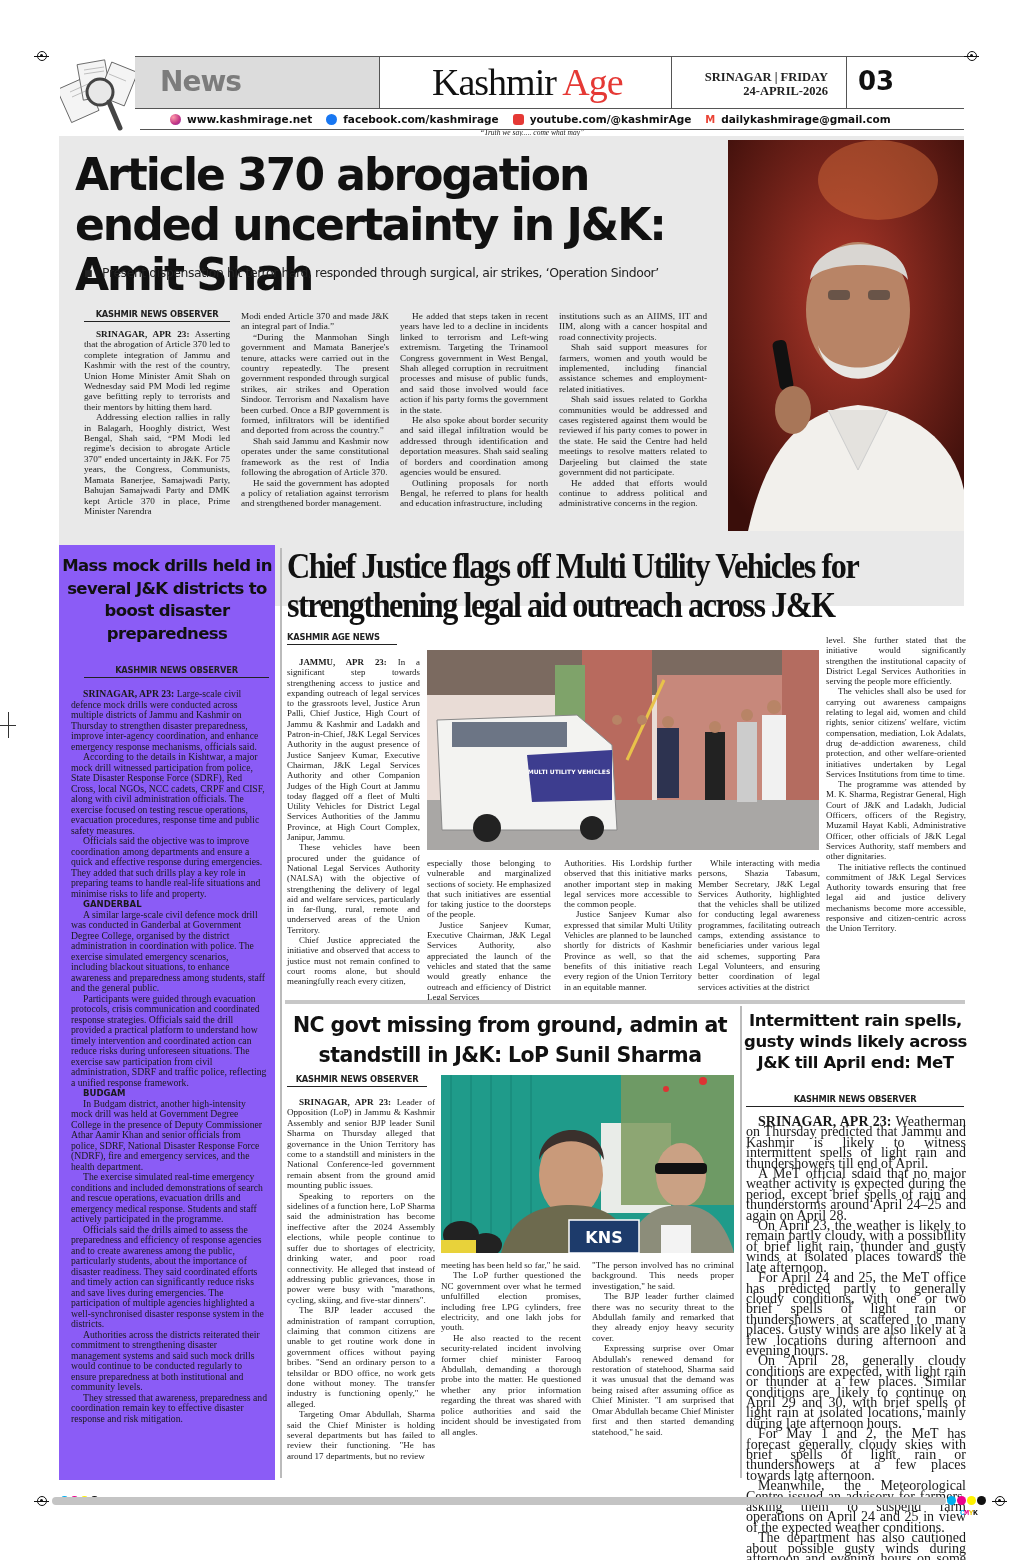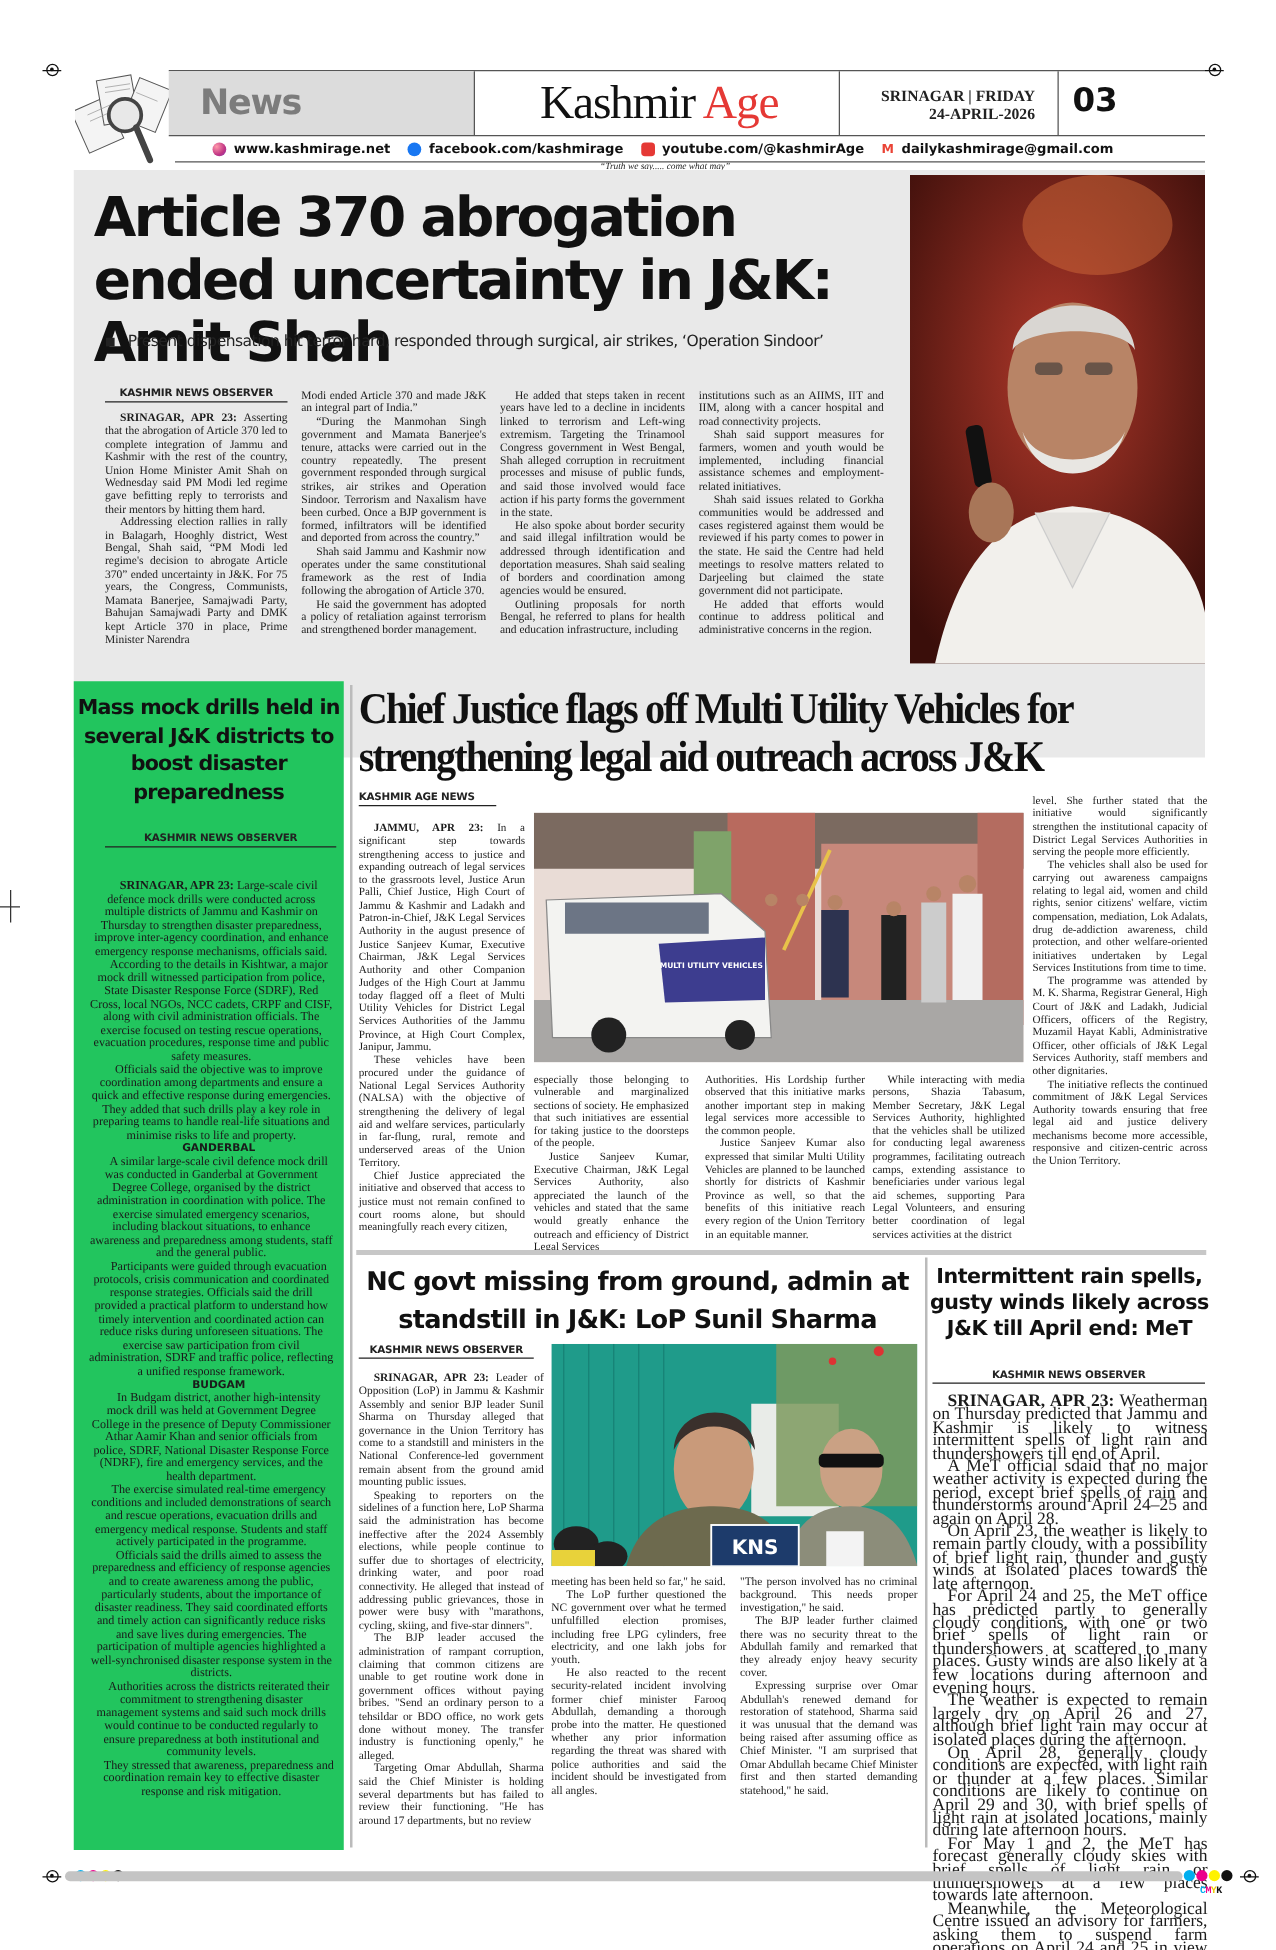--- a/index.html
+++ b/index.html
@@ -34,21 +34,21 @@
   .lead-bullets div::before { content: "■"; font-size: 9px; margin-right: 10px; position: relative; top: -1px; }
   .lead-photo { position: absolute; left: 669px; top: 4px; width: 236px; height: 391px; overflow: hidden; }
   .byline { font-family: "DejaVu Sans", sans-serif; font-weight: bold; font-size: 8.3px; letter-spacing: -0.2px; color: #222; border-bottom: 1.2px solid #222; padding-bottom: 2px; text-align: center; }
   .col { position: absolute; font-size: 9.2px; line-height: 10.4px; text-align: justify; color: #1a1a1a; font-family: "Liberation Serif", serif; }
   .col p { text-indent: 12px; }
   .col p.ni { text-indent: 0; }
   .dl { font-weight: bold; }
   .sub { font-family: "DejaVu Sans", sans-serif; font-weight: bold; font-size: 8.5px; text-indent: 12px; }
 
   
-  #mock { left: 59px; top: 545px; width: 216px; height: 935px; background: #22c55e; }
+  #mock { left: 59px; top: 545px; width: 216px; height: 935px; background: #8b5cf6; }
   .mock-head { position: absolute; left: 0; top: 10px; width: 216px; text-align: center; font-family: "DejaVu Sans", sans-serif; font-weight: bold; font-size: 16.5px; line-height: 22.5px; letter-spacing: -0.6px; color: #111; }
   .mock-col { font-size: 9.7px; line-height: 10.5px; text-align: left; }
 
   
   .cj-head { left: 287px; top: 547px; width: 690px; font-family: "Liberation Serif", serif; font-size: 35px; line-height: 39px; letter-spacing: -1.6px; transform: scaleX(0.92); transform-origin: left; color: #111; }
   .divider-v { position: absolute; width: 1.5px; background: #bbb; }
   .divider-h { position: absolute; height: 4px; background: #c7c7c7; }
 
   .photo { position: absolute; overflow: hidden; }
 
@@ -167,21 +167,21 @@
       <rect x="48" y="200" width="14" height="50" rx="5" fill="#111" transform="rotate(-10 55 225)"></rect>
       <ellipse cx="65" cy="270" rx="18" ry="24" fill="#a87658"></ellipse>
       <path d="M100 270 L130 330 L160 270" fill="#e4e2de" stroke="#ccc"></path>
     </svg>
   </div>
 </div>
 
 <div id="mock" class="abs">
   <h2 class="mock-head">Mass mock drills held in several J&amp;K districts to boost disaster preparedness</h2>
   <div class="abs byline" style="left:25px;top:120px;width:185px;">KASHMIR NEWS OBSERVER</div>
-  <div class="col mock-col" style="left:12px;top:159px;width:196px;text-align:center;">
+  <div class="col mock-col" style="left:12px;top:144px;width:196px;">
     <p><span class="dl">SRINAGAR, APR 23:</span> <span>Large-scale civil defence mock drills were conducted across multiple districts of Jammu and Kashmir on Thursday to strengthen disaster preparedness, improve inter-agency coordination, and enhance emergency response mechanisms, officials said.</span></p>
     <p>According to the details in Kishtwar, a major mock drill witnessed participation from police, State Disaster Response Force (SDRF), Red Cross, local NGOs, NCC cadets, CRPF and CISF, along with civil administration officials. The exercise focused on testing rescue operations, evacuation procedures, response time and public safety measures.</p>
     <p>Officials said the objective was to improve coordination among departments and ensure a quick and effective response during emergencies. They added that such drills play a key role in preparing teams to handle real-life situations and minimise risks to life and property.</p>
     <p class="sub">GANDERBAL</p>
     <p>A similar large-scale civil defence mock drill was conducted in Ganderbal at Government Degree College, organised by the district administration in coordination with police. The exercise simulated emergency scenarios, including blackout situations, to enhance awareness and preparedness among students, staff and the general public.</p>
     <p>Participants were guided through evacuation protocols, crisis communication and coordinated response strategies. Officials said the drill provided a practical platform to understand how timely intervention and coordinated action can reduce risks during unforeseen situations. The exercise saw participation from civil administration, SDRF and traffic police, reflecting a unified response framework.</p>
     <p class="sub">BUDGAM</p>
     <p>In Budgam district, another high-intensity mock drill was held at Government Degree College in the presence of Deputy Commissioner Athar Aamir Khan and senior officials from police, SDRF, National Disaster Response Force (NDRF), fire and emergency services, and the health department.</p>
     <p>The exercise simulated real-time emergency conditions and included demonstrations of search and rescue operations, evacuation drills and emergency medical response. Students and staff actively participated in the programme.</p>
     <p>Officials said the drills aimed to assess the preparedness and efficiency of response agencies and to create awareness among the public, particularly students, about the importance of disaster readiness. They said coordinated efforts and timely action can significantly reduce risks and save lives during emergencies. The participation of multiple agencies highlighted a well-synchronised disaster response system in the districts.</p>
@@ -306,21 +306,20 @@
   <p>Expressing surprise over Omar Abdullah's renewed demand for restoration of statehood, Sharma said it was unusual that the demand was being raised after assuming office as Chief Minister. "I am surprised that Omar Abdullah became Chief Minister first and then started demanding statehood," he said.</p>
 </div>
 
 <h2 class="abs met-head">Intermittent rain spells, gusty winds likely across J&amp;K till April end: MeT</h2>
 <div class="abs byline" style="left:746px;top:1094px;width:218px;">KASHMIR NEWS OBSERVER</div>
 <div class="col" style="left:746px;top:1117px;width:220px;font-size:14px;line-height:10.4px;">
   <p><span class="dl">SRINAGAR, APR 23:</span> <span>Weatherman on Thursday predicted that Jammu and Kashmir is likely to witness intermittent spells of light rain and thundershowers till end of April.</span></p>
   <p>A MeT official sdaid that no major weather activity is expected during the period, except brief spells of rain and thunderstorms around April 24–25 and again on April 28.</p>
   <p>On April 23, the weather is likely to remain partly cloudy, with a possibility of brief light rain, thunder and gusty winds at isolated places towards the late afternoon.</p>
   <p>For April 24 and 25, the MeT office has predicted partly to generally cloudy conditions, with one or two brief spells of light rain or thundershowers at scattered to many places. Gusty winds are also likely at a few locations during afternoon and evening hours.</p>
-  <p>The weather is expected to remain largely dry on April 26 and 27, although brief light rain may occur at isolated places during the afternoon.</p>
   <p>On April 28, generally cloudy conditions are expected, with light rain or thunder at a few places. Similar conditions are likely to continue on April 29 and 30, with brief spells of light rain at isolated locations, mainly during late afternoon hours.</p>
   <p>For May 1 and 2, the MeT has forecast generally cloudy skies with brief spells of light rain or thundershowers at a few places towards late afternoon.</p>
   <p>Meanwhile, the Meteorological Centre issued an advisory for farmers, asking them to suspend farm operations on April 24 and 25 in view of the expected weather conditions.</p>
   <p>The department has also cautioned about possible gusty winds during afternoon and evening hours on some days.</p>
 </div>
 
 <div class="reg-mark" style="left:37px;top:1496px"></div>
 <div class="reg-mark" style="left:995px;top:1496px"></div>
 <div id="cmyk-left">
     <div class="cmyk-dot" style="left: 60px; top: 1496px; background: rgb(0, 174, 239);"></div>

